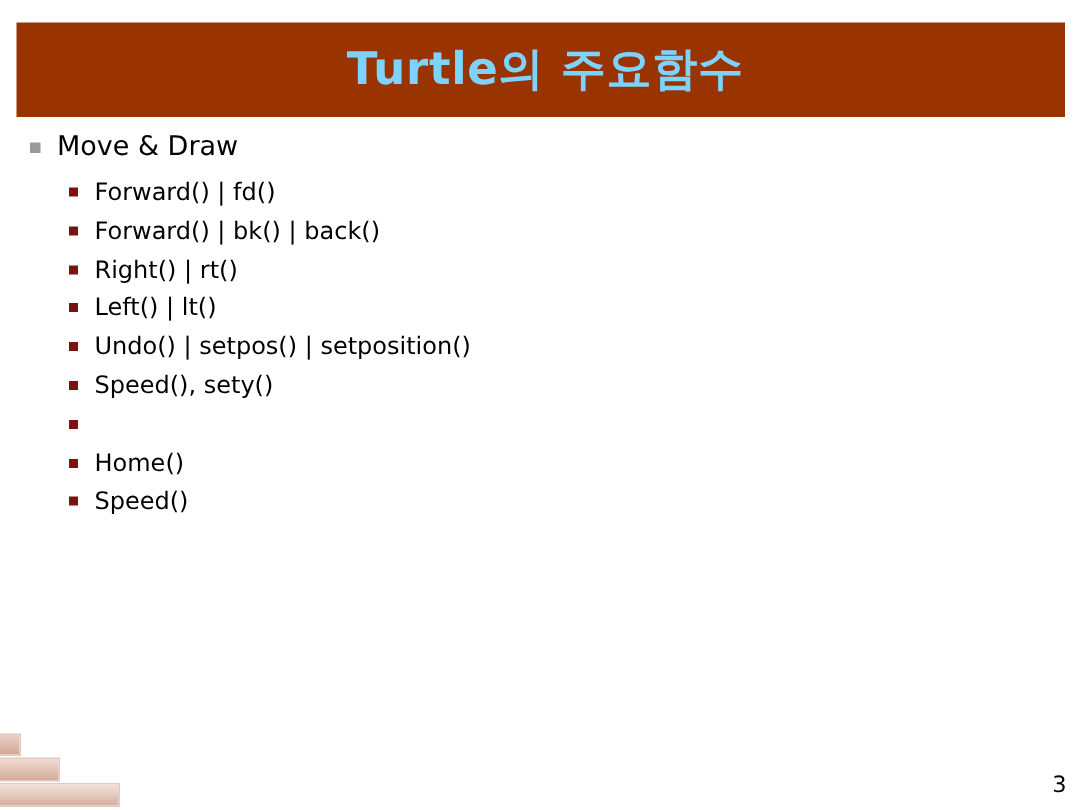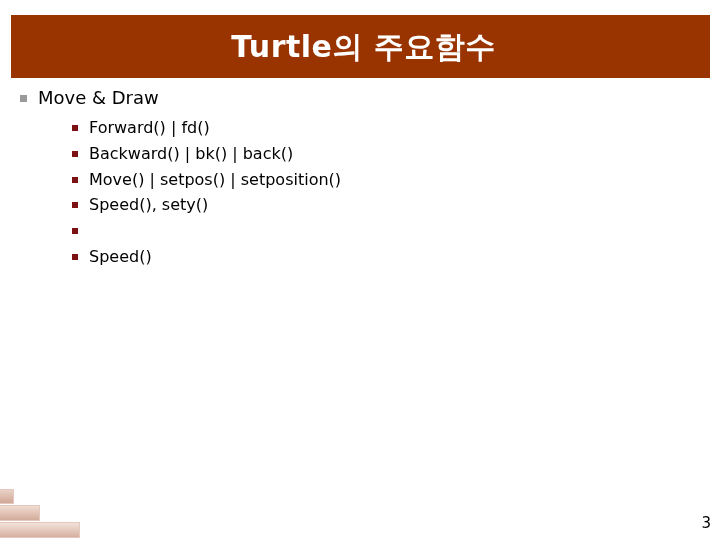--- a/index.html
+++ b/index.html
@@ -22,21 +22,21 @@
     left: 11px;
     top: 15px;
     width: 699px;
     height: 63px;
     background: #993300;
     display: flex;
     align-items: center;
     justify-content: center;
   }
   #title-text {
-    color: #ffffff;
+    color: #7dd3fc;
     font-size: 30px;
     font-weight: bold;
     letter-spacing: 0.5px;
     line-height: 1;
     white-space: nowrap;
     text-align: center;
     padding-left: 6px;
   }
 
   
@@ -72,21 +72,21 @@
   
   #sub-list {
     margin: 0;
     padding: 0;
     list-style: none;
     margin-top: 4px;
   }
   .l2-row {
     display: flex;
     align-items: flex-start;
-    padding-left: 72px;
+    padding-left: 46px;
     height: 25.8px;
   }
   .l2-marker {
     width: 6px;
     height: 6px;
     background: #7b1113;
     margin-top: 9px;
     margin-right: 11px;
     flex: 0 0 auto;
   }
@@ -157,32 +157,44 @@
     <span class="l1-label">Move &amp; Draw</span>
   </div>
 
   <ul id="sub-list">
     <li class="l2-row">
       <span class="l2-marker"></span>
       <span class="l2-label">Forward() | fd()</span>
     </li>
     <li class="l2-row">
       <span class="l2-marker"></span>
-      <span class="l2-label">Backward() | bk() | back()</span>
-    </li>
-    <li class="l2-row">
-      <span class="l2-marker"></span>
-      <span class="l2-label">Move() | setpos() | setposition()</span>
+      <span class="l2-label">Forward() | bk() | back()</span>
+    </li>
+    <li class="l2-row">
+      <span class="l2-marker"></span>
+      <span class="l2-label">Right() | rt()</span>
+    </li>
+    <li class="l2-row">
+      <span class="l2-marker"></span>
+      <span class="l2-label">Left() | lt()</span>
+    </li>
+    <li class="l2-row">
+      <span class="l2-marker"></span>
+      <span class="l2-label">Undo() | setpos() | setposition()</span>
     </li>
     <li class="l2-row">
       <span class="l2-marker"></span>
       <span class="l2-label">Speed(), sety()</span>
     </li>
     <li class="l2-row">
       <span class="l2-marker"></span>
+    </li>
+    <li class="l2-row">
+      <span class="l2-marker"></span>
+      <span class="l2-label">Home()</span>
     </li>
     <li class="l2-row">
       <span class="l2-marker"></span>
       <span class="l2-label">Speed()</span>
     </li>
   </ul>
 </div>
 
 <div id="brick-decoration">
   <div class="brick" id="brick-top"></div>

